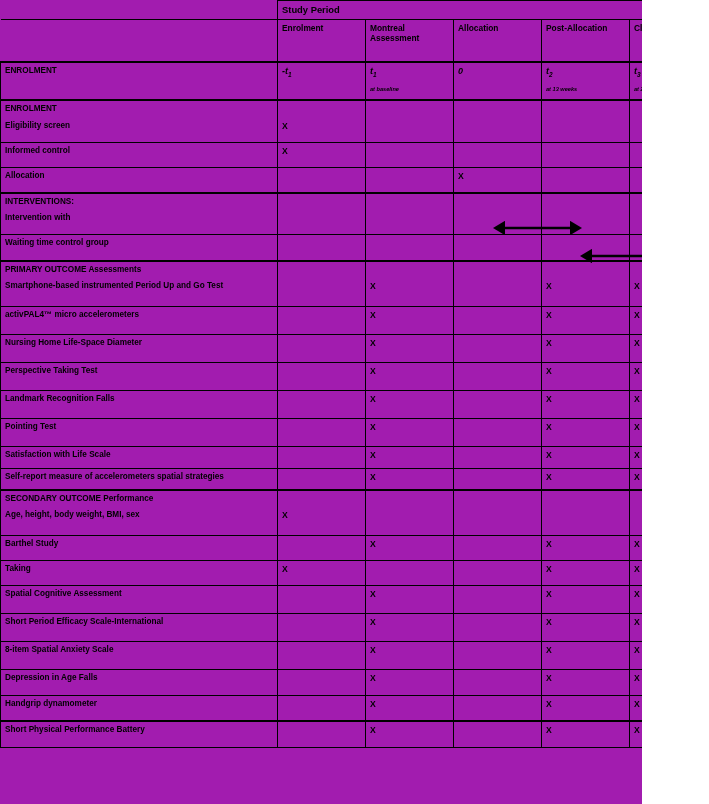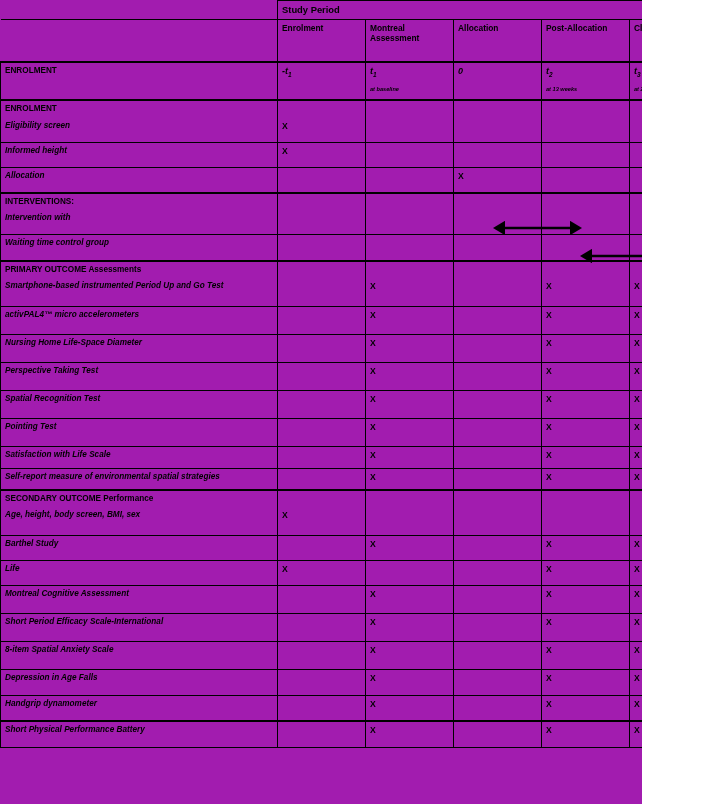--- a/index.html
+++ b/index.html
@@ -70,21 +70,21 @@
     font-style: italic;
   }
   .tp-note {
     display: block;
     margin-top: 7px;
     font-size: 5.6px;
     font-style: italic;
     font-weight: bold;
   }
   .section-head { font-weight: bold; }
-  .row-label { font-weight: bold; font-style: italic; }
+  .row-label { font-weight: bold; }
   .mark {
     font-weight: bold;
     font-size: 8.6px;
     text-align: left;
   }
 
   
   .arrow-layer {
     position: absolute;
     left: 0;
@@ -165,21 +165,21 @@
       <tr style="height:25px;">
         <td class="row-label noborder-top">Eligibility screen</td>
         <td class="mark noborder-top">X</td>
         <td class="mark noborder-top"></td>
         <td class="mark noborder-top"></td>
         <td class="mark noborder-top"></td>
         <td class="mark noborder-top"></td>
       </tr>
 
       <tr style="height:25px;">
-        <td class="row-label">Informed height</td>
+        <td class="row-label">Informed control</td>
         <td class="mark">X</td>
         <td class="mark"></td>
         <td class="mark"></td>
         <td class="mark"></td>
         <td class="mark"></td>
       </tr>
 
       <tr style="height:25px;">
         <td class="row-label thick-bottom">Allocation</td>
         <td class="mark thick-bottom"></td>
@@ -255,21 +255,21 @@
       <tr style="height:28px;">
         <td class="row-label">Perspective Taking Test</td>
         <td class="mark"></td>
         <td class="mark">X</td>
         <td class="mark"></td>
         <td class="mark">X</td>
         <td class="mark">X</td>
       </tr>
 
       <tr style="height:28px;">
-        <td class="row-label">Spatial Recognition Test</td>
+        <td class="row-label">Landmark Recognition Falls</td>
         <td class="mark"></td>
         <td class="mark">X</td>
         <td class="mark"></td>
         <td class="mark">X</td>
         <td class="mark">X</td>
       </tr>
 
       <tr style="height:28px;">
         <td class="row-label">Pointing Test</td>
         <td class="mark"></td>
@@ -282,66 +282,66 @@
       <tr style="height:22px;">
         <td class="row-label">Satisfaction with Life Scale</td>
         <td class="mark"></td>
         <td class="mark">X</td>
         <td class="mark"></td>
         <td class="mark">X</td>
         <td class="mark">X</td>
       </tr>
 
       <tr style="height:22px;">
-        <td class="row-label thick-bottom">Self-report measure of environmental spatial strategies</td>
+        <td class="row-label thick-bottom">Self-report measure of accelerometers spatial strategies</td>
         <td class="mark thick-bottom"></td>
         <td class="mark thick-bottom">X</td>
         <td class="mark thick-bottom"></td>
         <td class="mark thick-bottom">X</td>
         <td class="mark thick-bottom">X</td>
       </tr>
 
       <tr style="height:17px;">
         <td class="section-head noborder-bottom">SECONDARY OUTCOME Performance</td>
         <td class="noborder-bottom"></td>
         <td class="noborder-bottom"></td>
         <td class="noborder-bottom"></td>
         <td class="noborder-bottom"></td>
         <td class="noborder-bottom"></td>
       </tr>
 
       <tr style="height:28px;">
-        <td class="row-label noborder-top">Age, height, body screen, BMI, sex</td>
+        <td class="row-label noborder-top">Age, height, body weight, BMI, sex</td>
         <td class="mark noborder-top">X</td>
         <td class="mark noborder-top"></td>
         <td class="mark noborder-top"></td>
         <td class="mark noborder-top"></td>
         <td class="mark noborder-top"></td>
       </tr>
 
       <tr style="height:25px;">
         <td class="row-label">Barthel Study</td>
         <td class="mark"></td>
         <td class="mark">X</td>
         <td class="mark"></td>
         <td class="mark">X</td>
         <td class="mark">X</td>
       </tr>
 
       <tr style="height:25px;">
-        <td class="row-label">Life</td>
-        <td class="mark">X</td>
-        <td class="mark"></td>
-        <td class="mark"></td>
-        <td class="mark">X</td>
-        <td class="mark">X</td>
-      </tr>
-
-      <tr style="height:28px;">
-        <td class="row-label">Montreal Cognitive Assessment</td>
+        <td class="row-label">Taking</td>
+        <td class="mark">X</td>
+        <td class="mark"></td>
+        <td class="mark"></td>
+        <td class="mark">X</td>
+        <td class="mark">X</td>
+      </tr>
+
+      <tr style="height:28px;">
+        <td class="row-label">Spatial Cognitive Assessment</td>
         <td class="mark"></td>
         <td class="mark">X</td>
         <td class="mark"></td>
         <td class="mark">X</td>
         <td class="mark">X</td>
       </tr>
 
       <tr style="height:28px;">
         <td class="row-label">Short Period Efficacy Scale-International</td>
         <td class="mark"></td>

